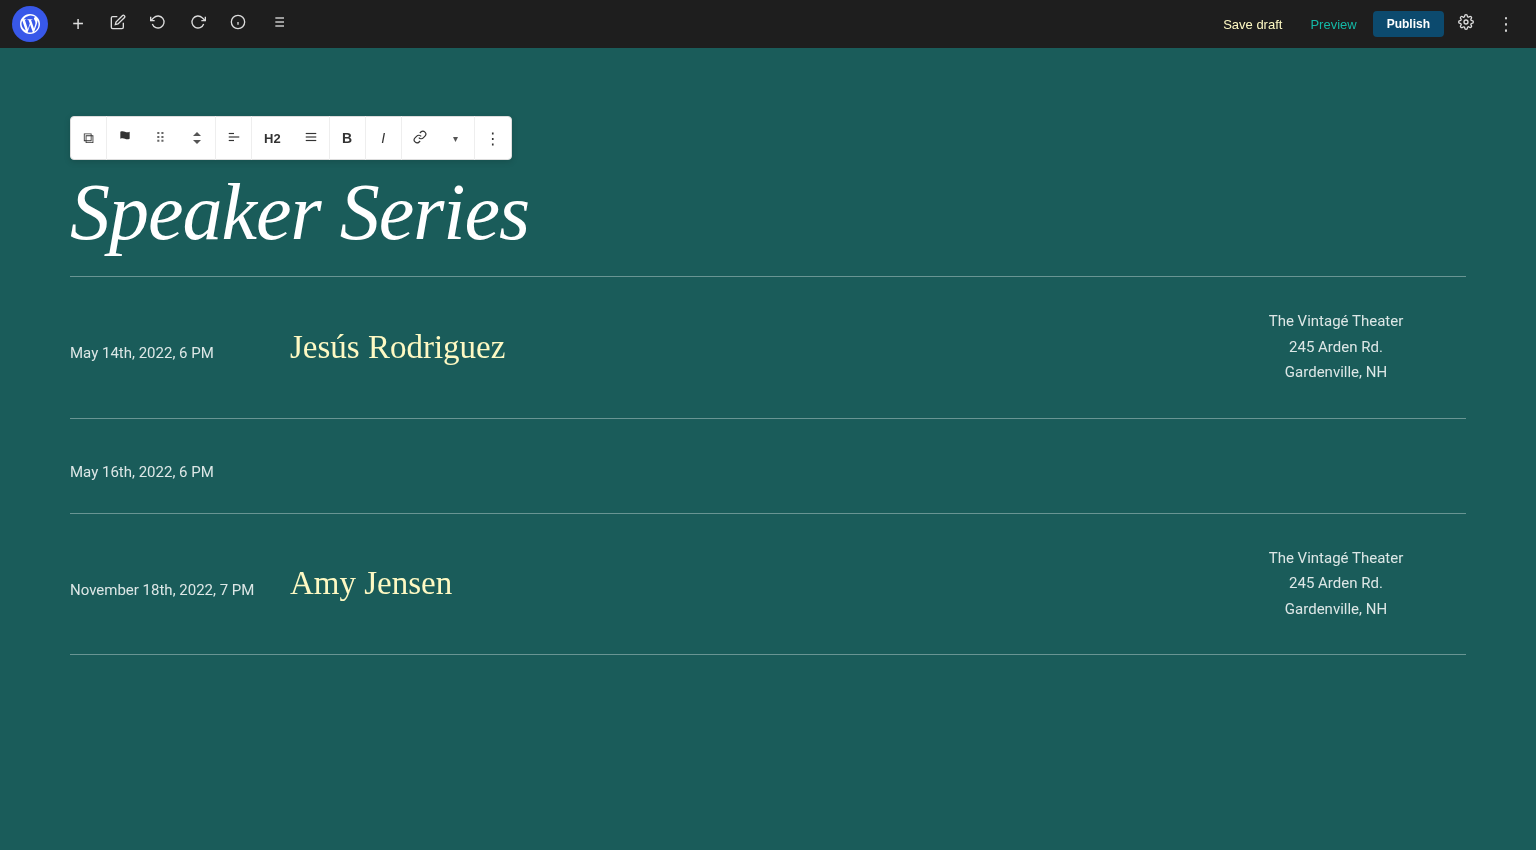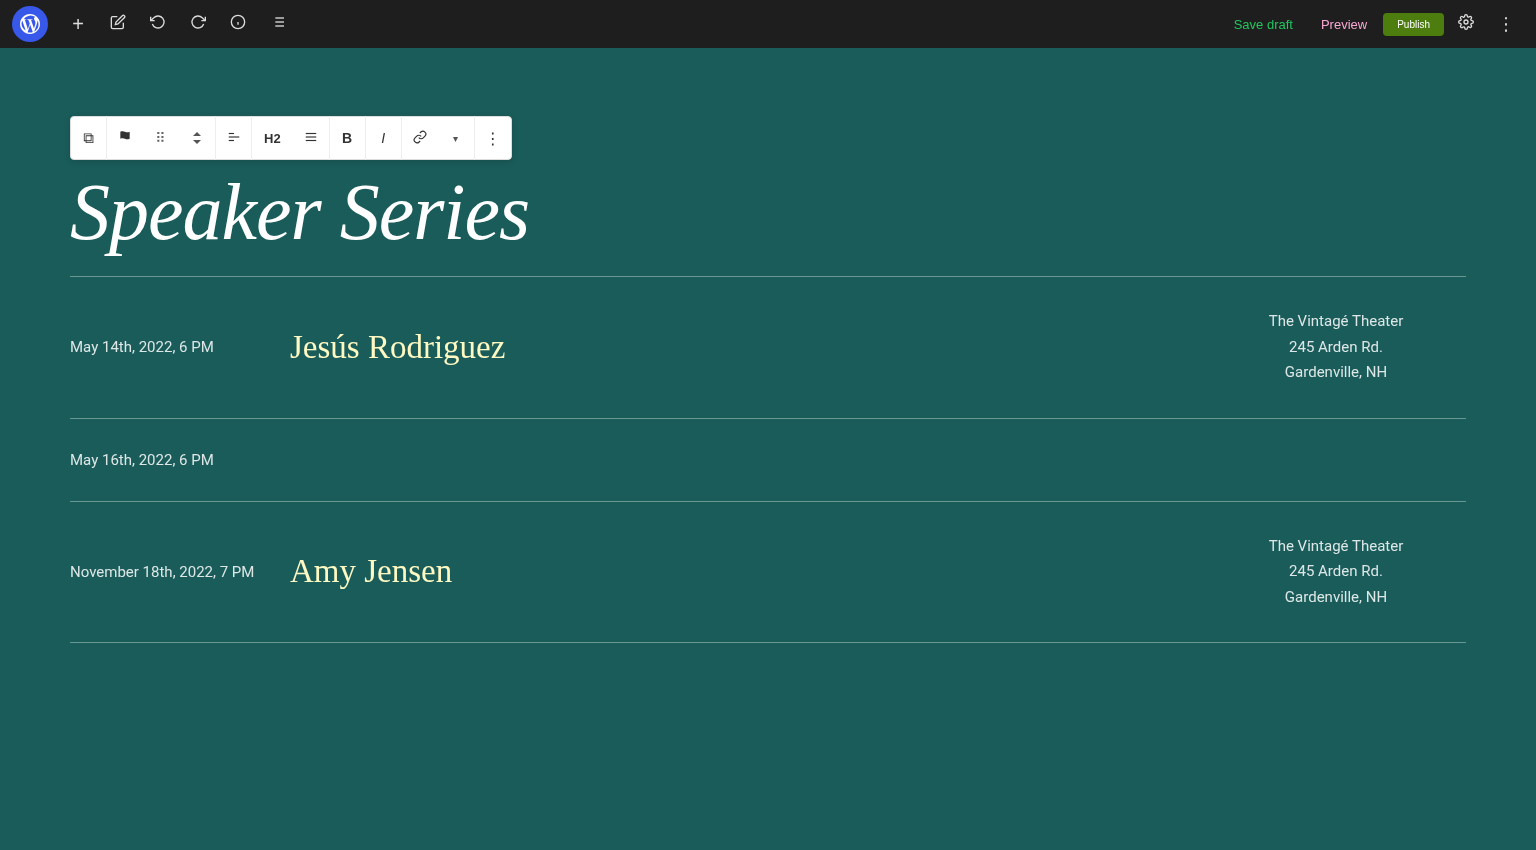--- a/index.html
+++ b/index.html
@@ -51,44 +51,44 @@
       justify-content: center;
       cursor: pointer;
       font-size: 18px;
     }
 
     .toolbar-spacer { flex: 1; }
 
     #save-draft-btn {
       background: transparent;
       border: none;
-      color: #22c55e;
+      color: #fef9c3;
       cursor: pointer;
       font-size: 13px;
       padding: 6px 12px;
       border-radius: 4px;
     }
 
     #preview-btn {
       background: transparent;
       border: none;
-      color: #f9a8d4;
+      color: #14b8a6;
       cursor: pointer;
       font-size: 13px;
       padding: 6px 12px;
       border-radius: 4px;
     }
 
     #publish-btn {
-      background: #4d7c0f;
+      background: #0c4a6e;
       border: none;
       color: white;
       cursor: pointer;
-      font-size: 10px;
-      font-weight: 400;
+      font-size: 12px;
+      font-weight: 700;
       padding: 6px 14px;
       border-radius: 4px;
     }
 
     
     #content-area {
       margin-top: 48px;
       background: #1a5c5a;
       min-height: 802px;
       padding: 60px 70px;
@@ -166,20 +166,21 @@
       grid-template-columns: 220px 1fr 260px;
       align-items: center;
       padding: 32px 0;
       border-bottom: 1px solid rgba(255,255,255,0.35);
     }
 
     .event-date {
       font-size: 15px;
       color: rgba(255,255,255,0.85);
       font-weight: 400;
+      margin-top: 12px;
     }
 
     .event-speaker {
       font-family: Georgia, "Times New Roman", serif;
       font-size: 33px;
       font-weight: 300;
       color: #fef9c3;
       font-style: normal;
     }
 

